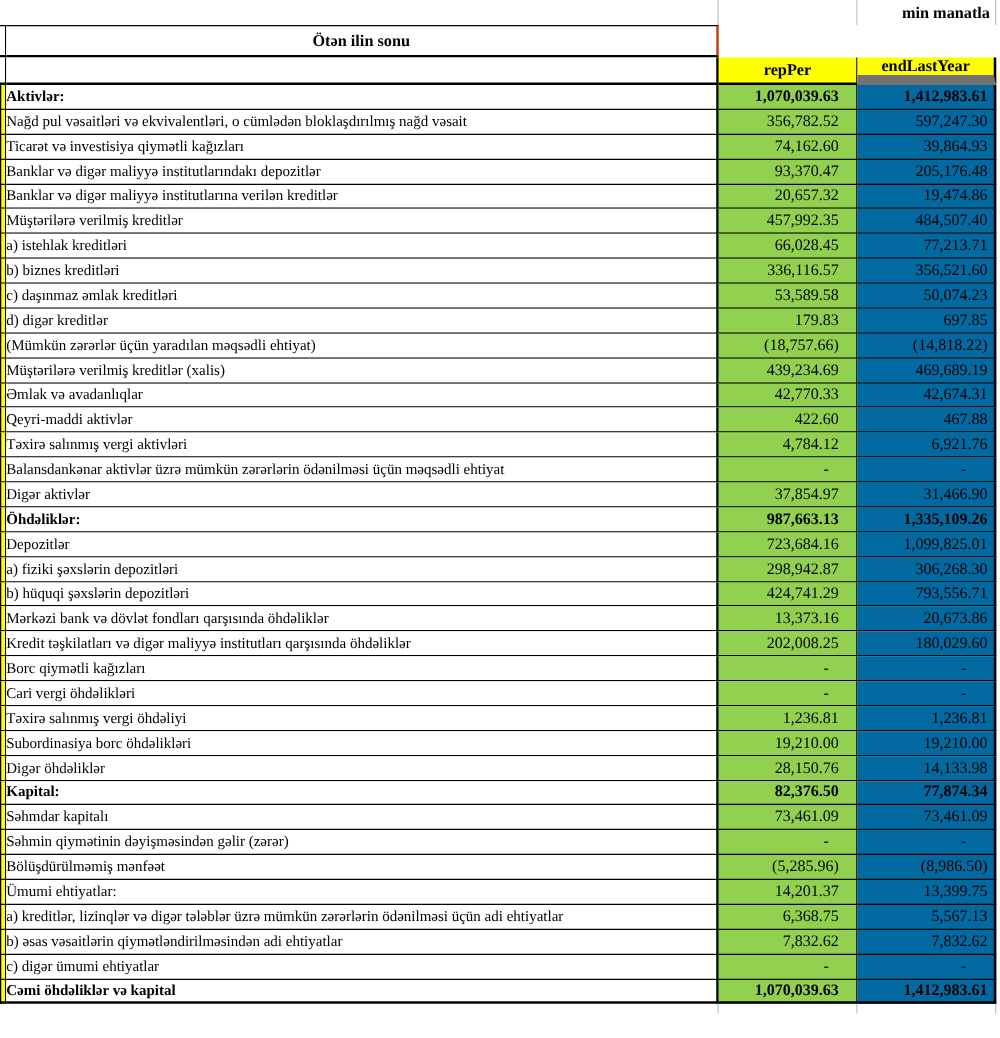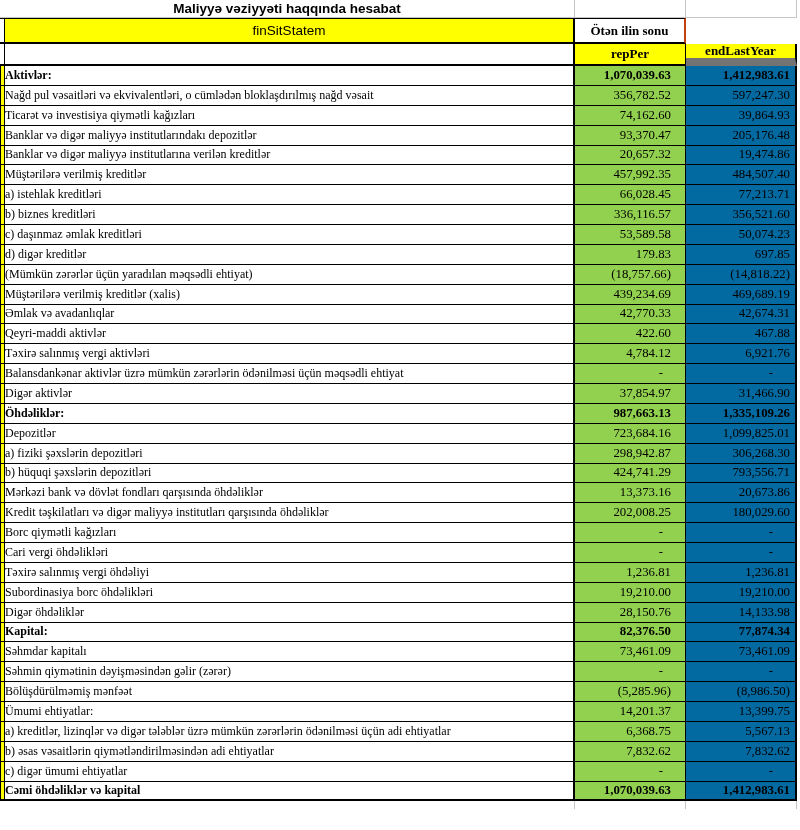--- a/index.html
+++ b/index.html
@@ -58,32 +58,31 @@
   .dash{padding-right:22px;}
   
   .g-tail{grid-template-columns:575px 111px 111px;}
   .g-tail > div{height:8px;border-right:1px solid #C6C6C6;}
 </style>
 </head>
 <body>
 
 <div>
 
-  <div class="grid g-top title-row">
-    <div>
-      <span class="t-text">Maliyyə vəziyyəti haqqında hesabat</span>
-    </div>
+
+  <div class="grid g-top unit-row">
     <div></div>
     <div></div>
+    <div>
+      <span class="u-text">min manatla</span>
+    </div>
   </div>
-
 
   <div class="grid g-tbl hdr1">
     <div class="h1a"></div>
-    <div class="h1b">finSitStatem</div>
     <div class="h1d">Ötən ilin sonu</div>
   </div>
 
   <div class="grid g-tbl hdr2">
     <div class="h2a"></div>
     <div class="h2b"></div>
     <div class="h2c">repPer</div>
     <div class="h2d">endLastYear</div>
   </div>
 

